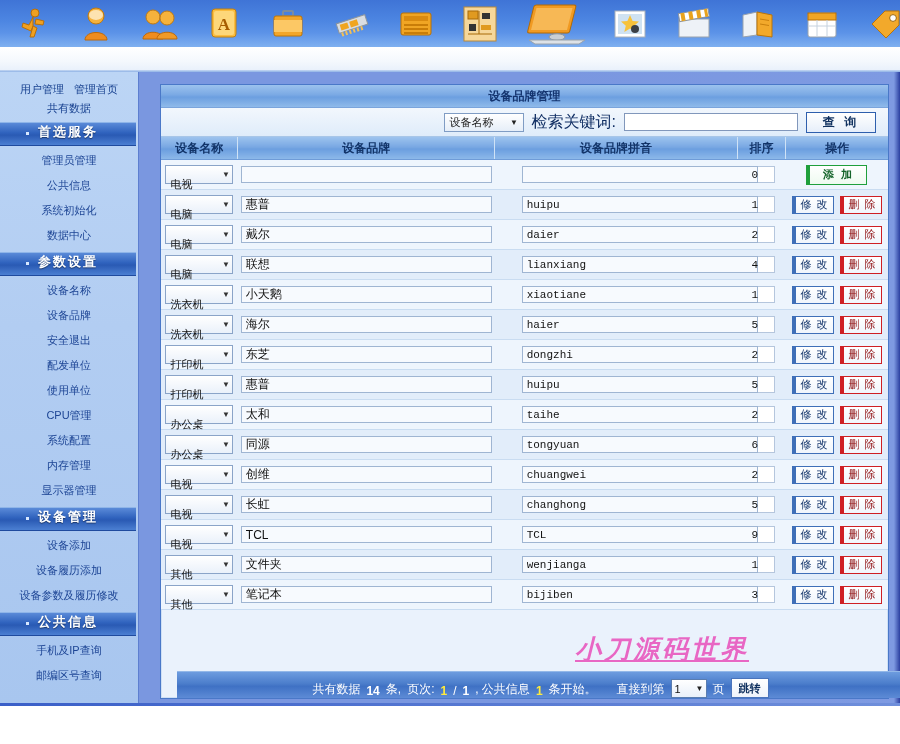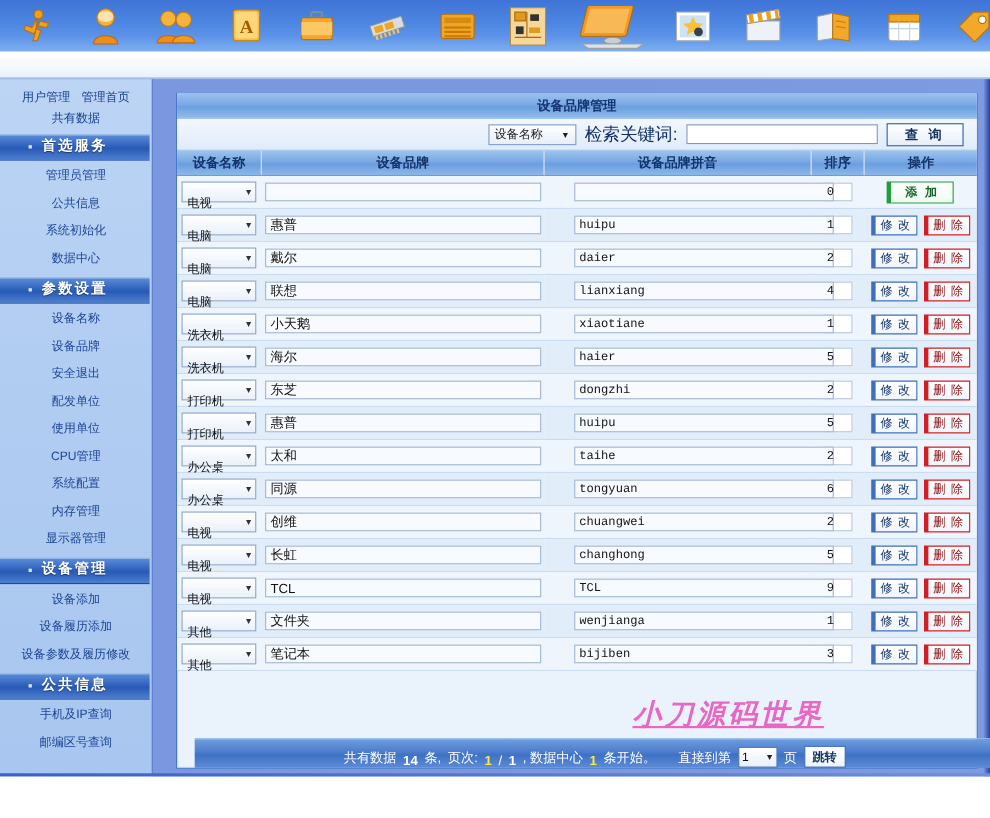--- a/index.html
+++ b/index.html
@@ -724,21 +724,21 @@
     </table>
 
     <div class="pager">
       <span>共有数据</span>
       <span class="num">14</span>
       <span>条,</span>
       <span>页次:</span>
       <span class="red">1</span>
       <span>/</span>
       <span class="num">1</span>
-      <span>, 数据中心</span>
+      <span>, 公共信息</span>
       <span class="red">1</span>
       <span>条开始。</span>
       <span style="margin-left:14px">直接到第</span>
       <div class="pg-sel">
         <span class="lbl">1</span>
         <span class="arrow">▼</span>
       </div>
       <span>页</span>
       <div class="btn-jump">跳转</div>
     </div>

